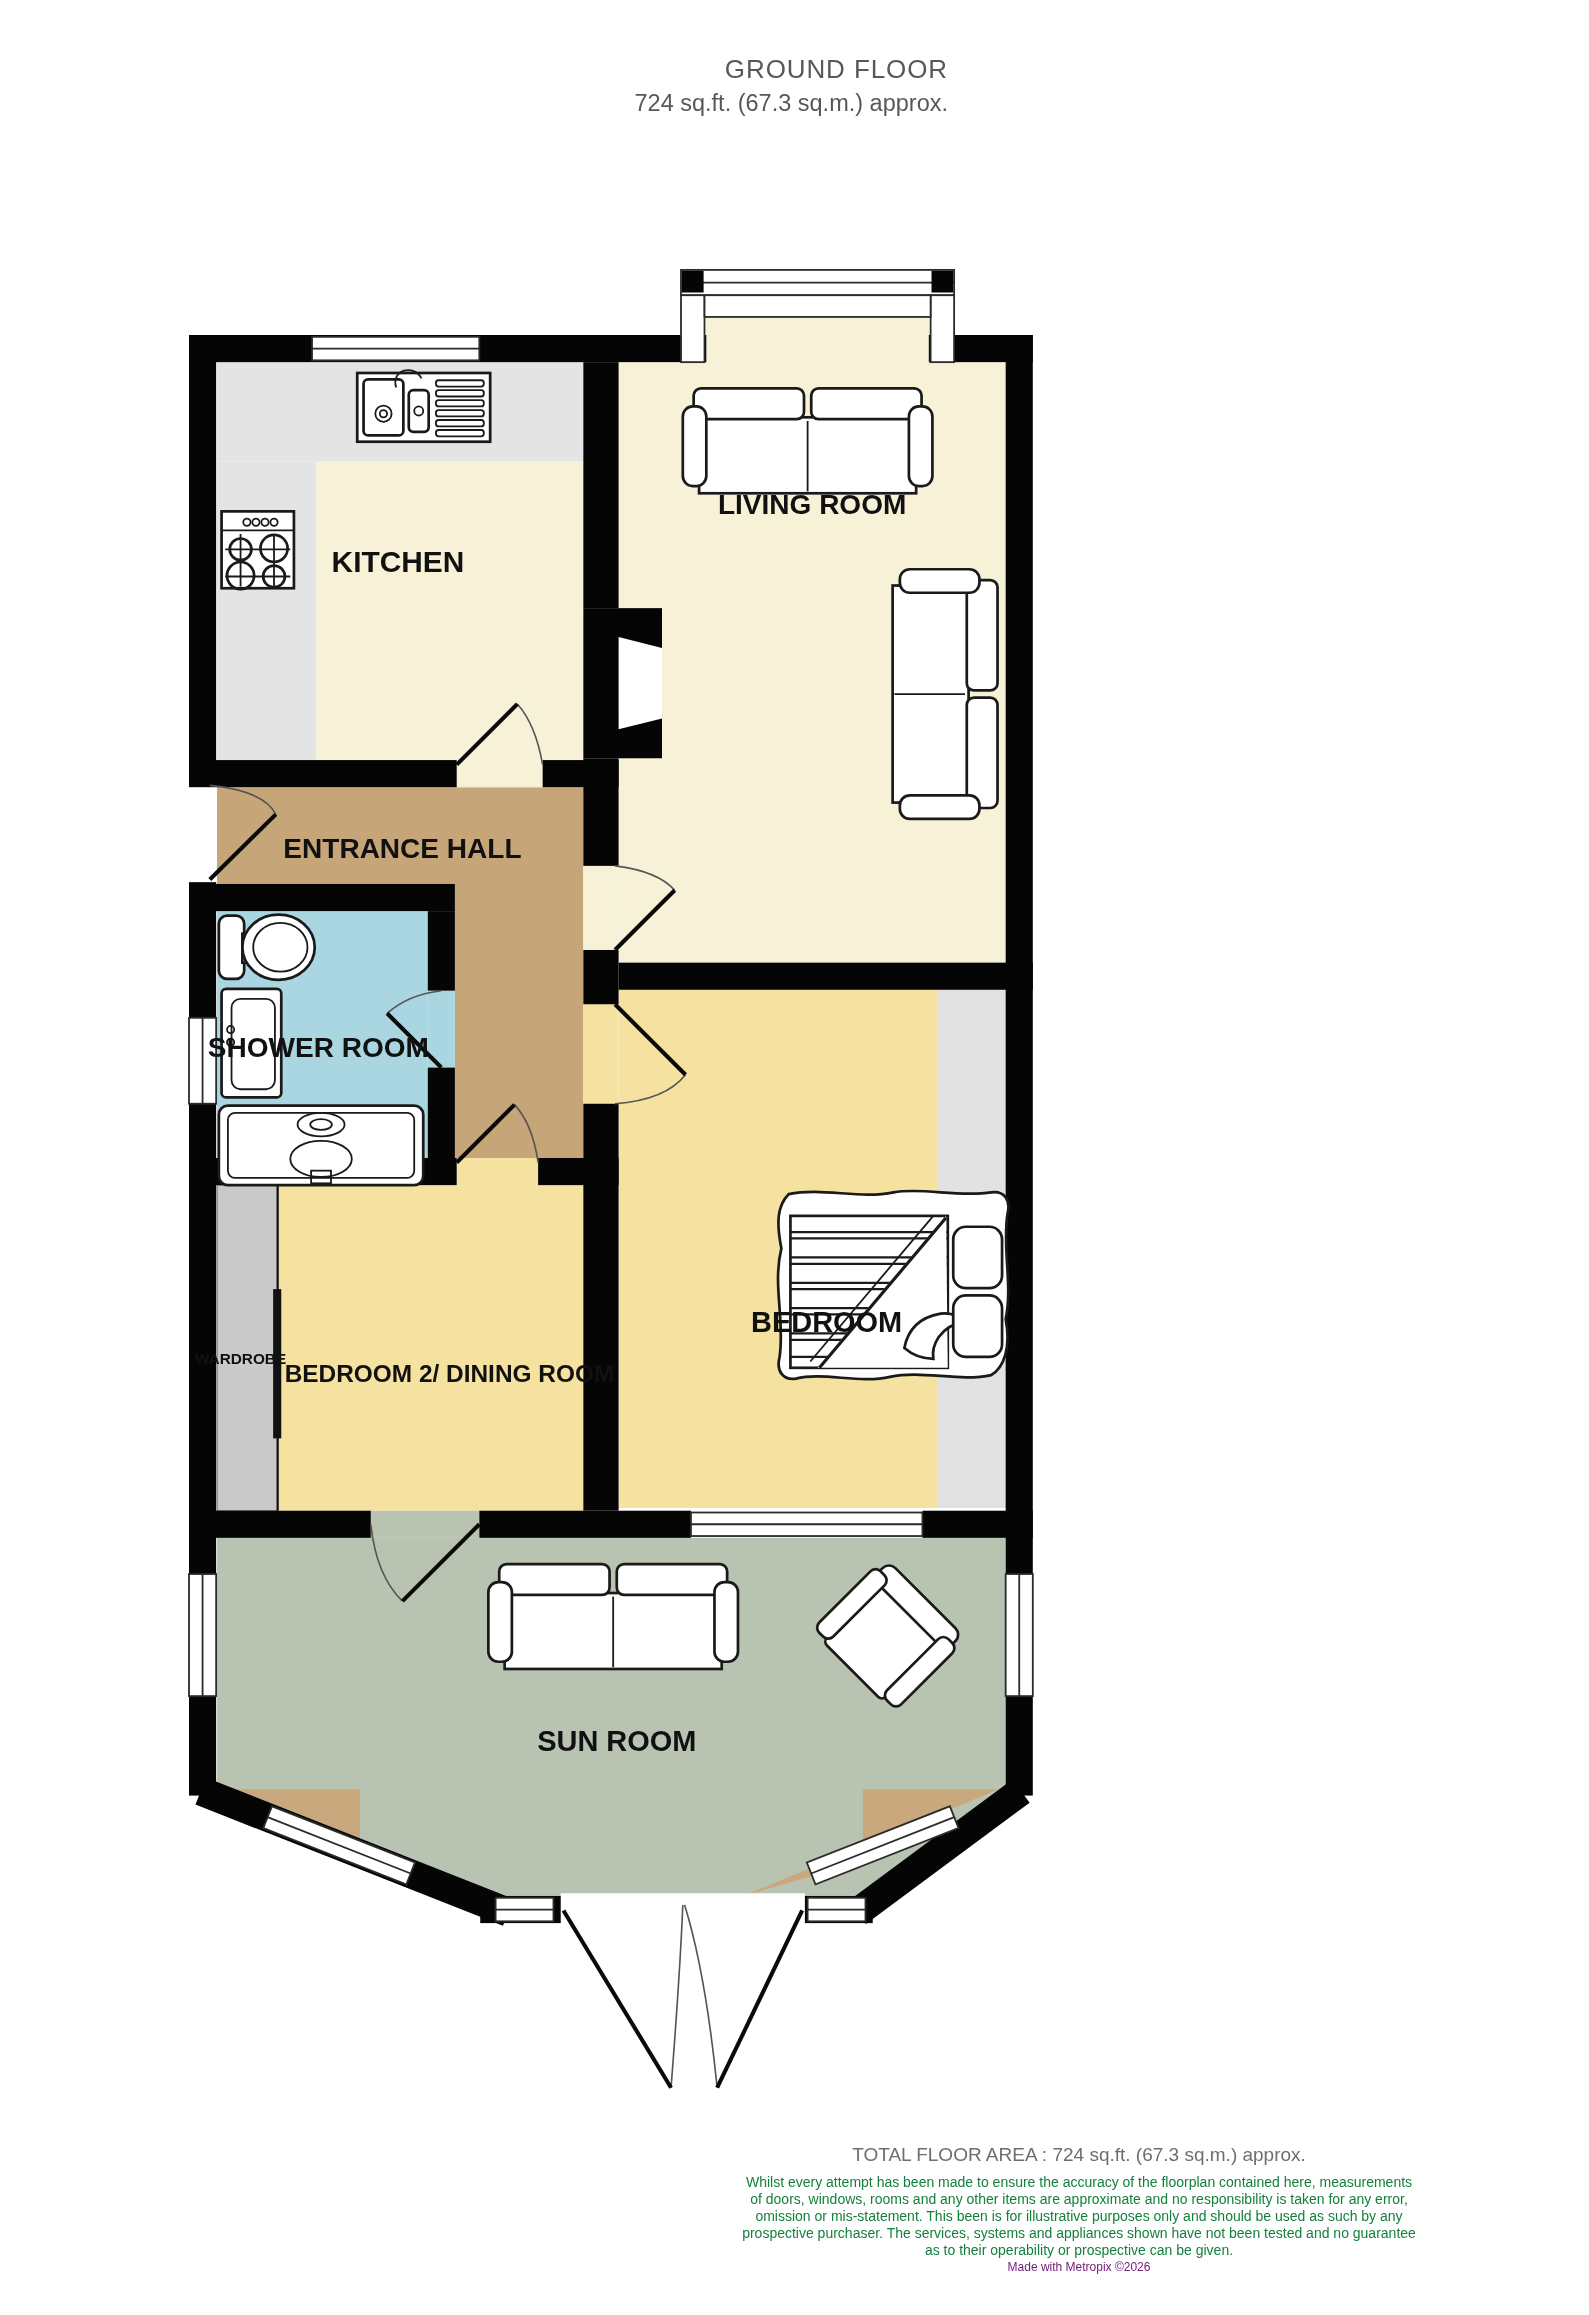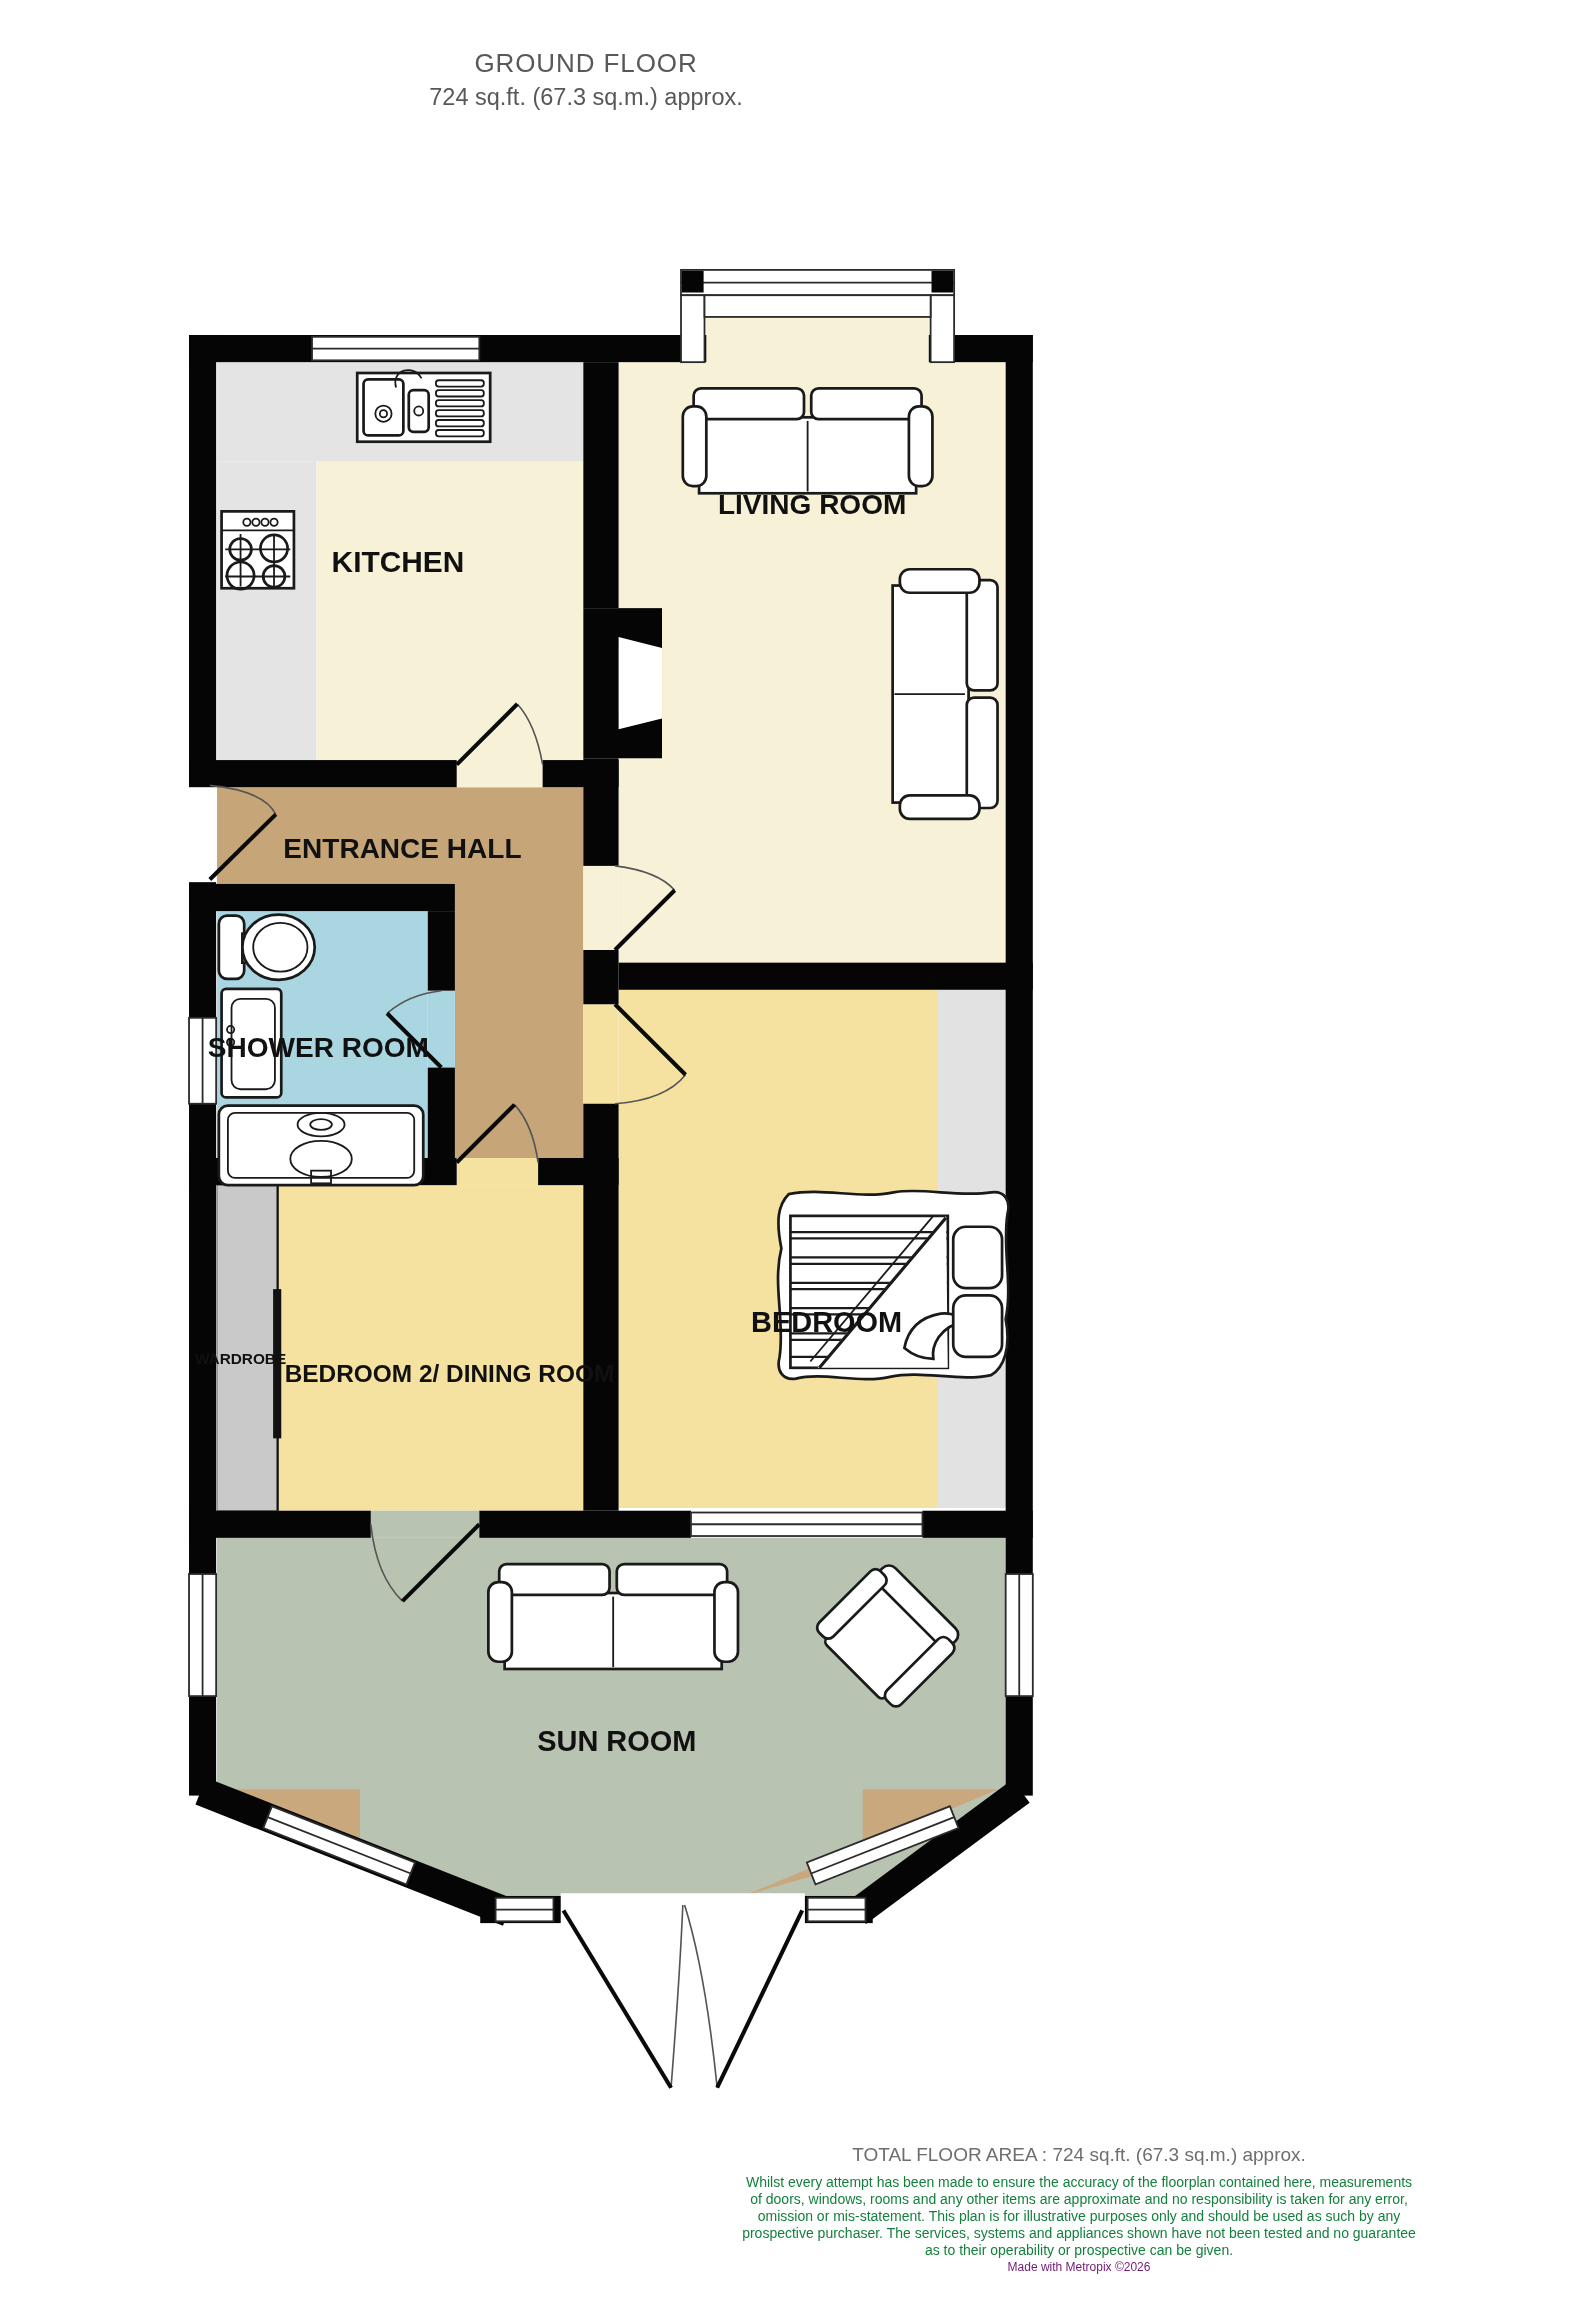--- a/index.html
+++ b/index.html
@@ -1,19 +1,19 @@
 <!DOCTYPE html>
 <html style="font-size:14.5px"><head>
 <meta charset="utf-8">
 <style>
   html,body{margin:0;padding:0;background:#ffffff;}
   body{width:1589px;height:2316px;position:relative;font-family:"Liberation Sans",sans-serif;}
   #page{position:absolute;inset:0;width:1589px;height:2316px;}
   .plan-svg{position:absolute;left:0;top:0;}
-  .title-block{position:absolute;left:224px;top:48px;width:724px;text-align:center;color:#57585a;}
+  .title-block{position:absolute;left:224px;top:54px;width:724px;text-align:right;color:#57585a;}
   .title-line1{font-size:26px;letter-spacing:0.9px;}
   .title-line2{font-size:23.5px;margin-top:5.4px;}
   .footer-block{position:absolute;left:683px;top:2144px;width:792px;text-align:center;}
   .footer-area{font-size:19px;color:#6d6e70;margin-bottom:8.1px;}
   .footer-disclaimer{font-size:14px;color:#15803d;line-height:17px;}
   .footer-credit{font-size:12px;color:#701a75;line-height:17px;}
   svg text{font-family:"Liberation Sans",sans-serif;font-weight:bold;fill:#111;}
   svg .wall{fill:#050505;}
   svg .win{fill:#ffffff;stroke:#2b2b2b;stroke-width:2;}
   svg .winline{stroke:#2b2b2b;stroke-width:2;fill:none;}
@@ -312,21 +312,21 @@
       <text x="682" y="1936" font-size="32" text-anchor="middle">SUN ROOM</text>
       <text x="266" y="1508" font-size="17" text-anchor="middle">WARDROBE</text>
     </g>
   </svg>
 
   <div class="footer-block">
     <div class="footer-area">TOTAL FLOOR AREA : 724 sq.ft. (67.3 sq.m.) approx.</div>
     <div class="footer-disclaimer">
       <div>Whilst every attempt has been made to ensure the accuracy of the floorplan contained here, measurements</div>
       <div>of doors, windows, rooms and any other items are approximate and no responsibility is taken for any error,</div>
-      <div>omission or mis-statement. This plan is for illustrative purposes only and should be used as such by any</div>
+      <div>omission or mis-statement. This been is for illustrative purposes only and should be used as such by any</div>
       <div>prospective purchaser. The services, systems and appliances shown have not been tested and no guarantee</div>
       <div>as to their operability or prospective can be given.</div>
     </div>
     <div class="footer-credit">Made with Metropix ©2026</div>
   </div>
 
 </div>
 
 
 </body></html>

